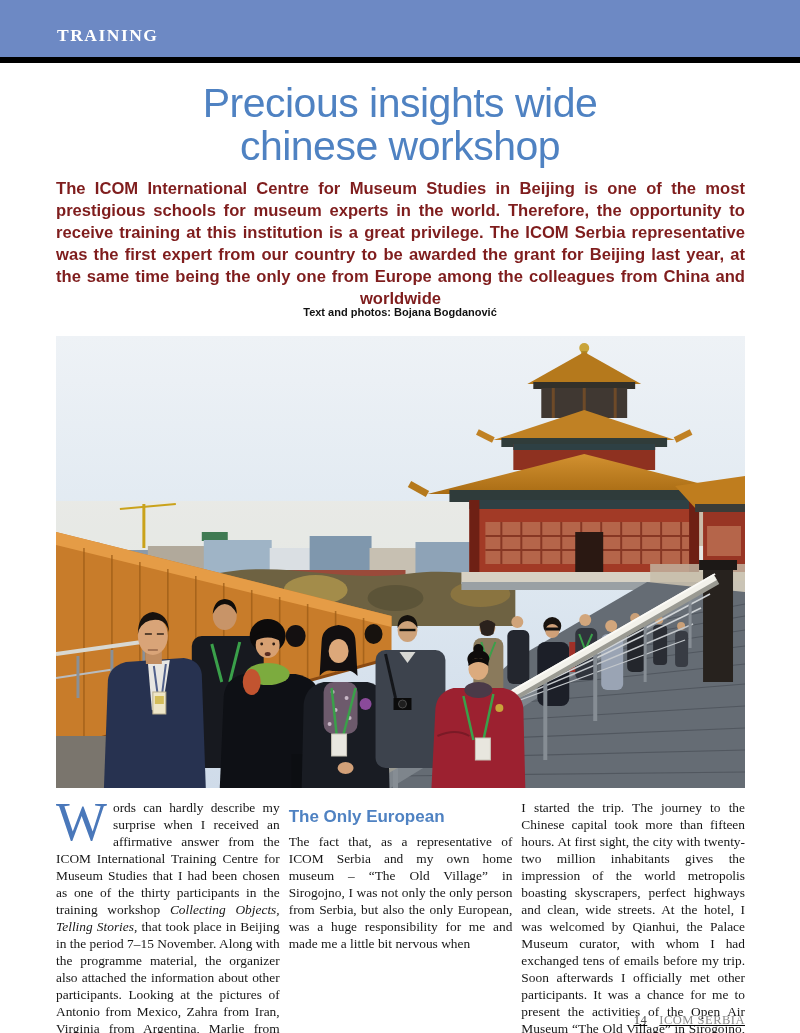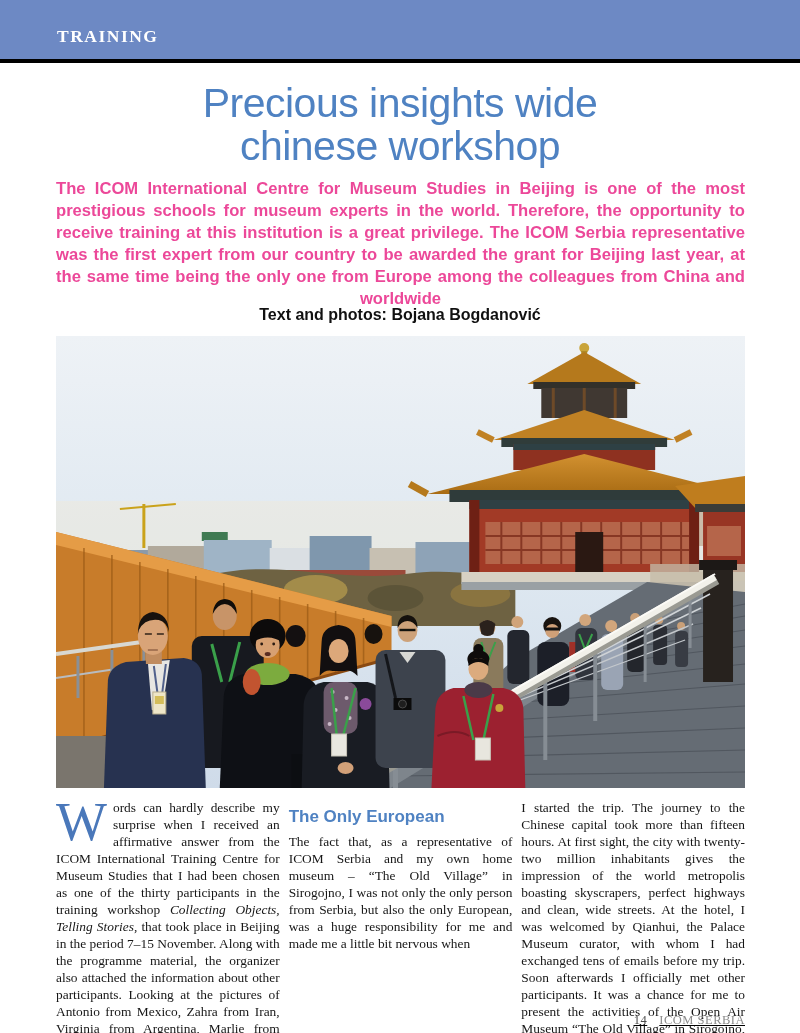--- a/index.html
+++ b/index.html
@@ -11,21 +11,21 @@
     background: #ffffff;
     overflow: hidden;
     font-family: "Liberation Serif", serif;
   }
 
   
   .banner {
     position: absolute; top: 0; left: 0; right: 0;
     height: 63px;
     background: #6d89c4;
-    border-bottom: 4px solid #000000;
+    border-bottom: 6px solid #000000;
     display: flex; align-items: center;
   }
   .banner-label {
     margin-left: 57px;
     margin-top: 14px;
     color: #ffffff;
     font-family: "Liberation Serif", serif;
     font-weight: bold;
     font-size: 17.5px;
     letter-spacing: 1.5px;
@@ -43,32 +43,32 @@
     letter-spacing: -0.5px;
   }
 
   
   .lead {
     position: absolute; top: 178px; left: 56px; width: 689px;
     font-family: "Liberation Sans", sans-serif;
     font-weight: bold;
     font-size: 16.6px;
     line-height: 22px;
-    color: #ec4899;
+    color: #7f1d1d;
     text-align: justify;
     text-align-last: center;
   }
 
   
   .byline {
     position: absolute; top: 306px; left: 0; width: 800px;
     text-align: center;
     font-family: "Liberation Sans", sans-serif;
     font-weight: bold;
-    font-size: 16px;
+    font-size: 11px;
     color: #111;
   }
 
   
   .photo {
     position: absolute; top: 336px; left: 56px;
     width: 689px; height: 452px;
     overflow: hidden;
     background: #dfe7ef;
   }

